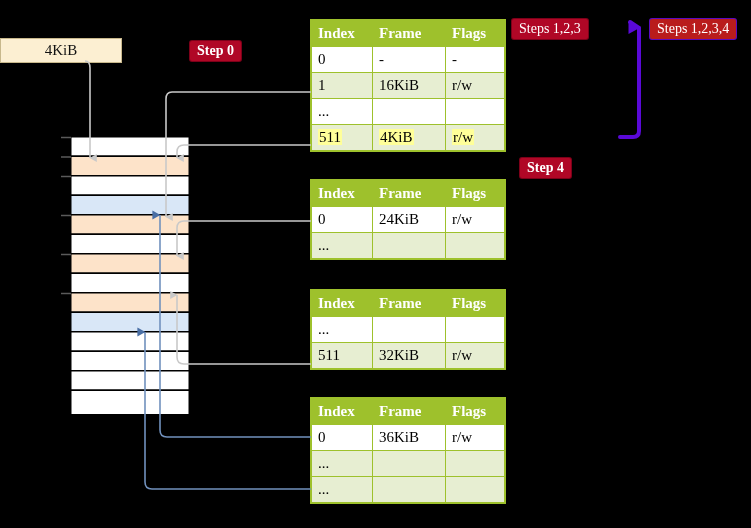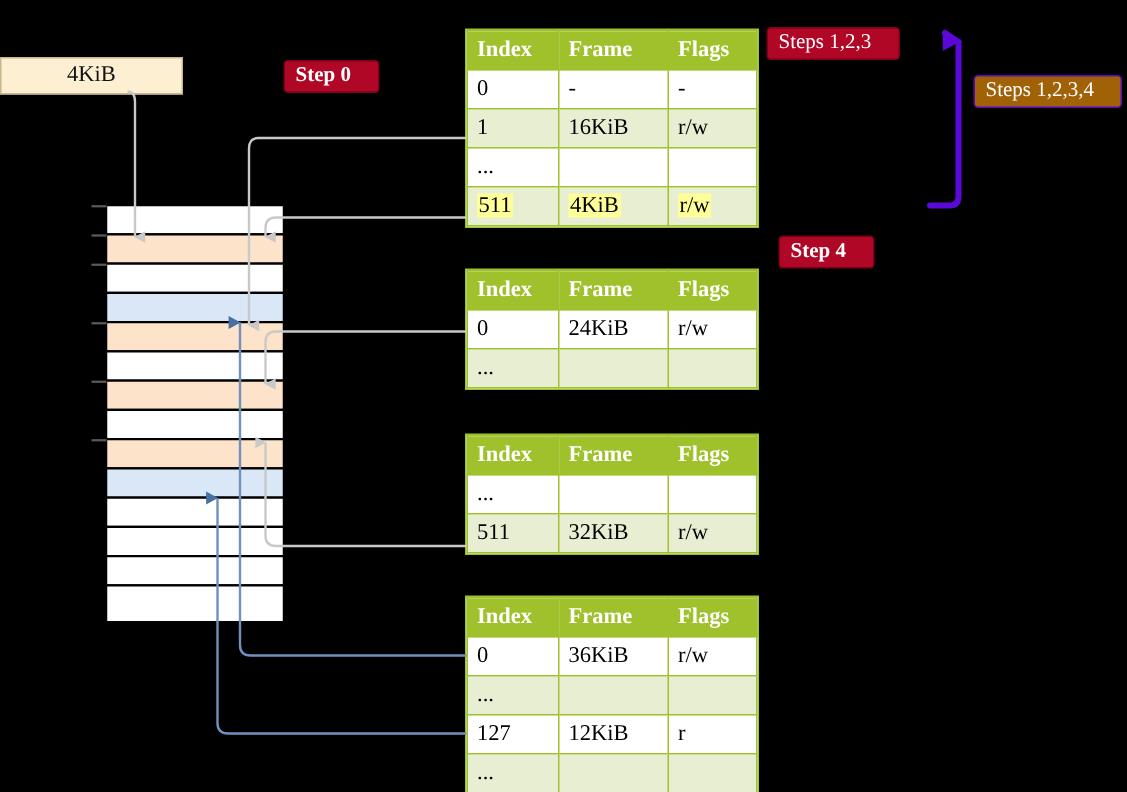--- a/index.html
+++ b/index.html
@@ -23,24 +23,24 @@
   .pt td.c1{width:60px;}
   .pt td.c2{width:46px;}
   .pt th.c0{width:48px;}
   .pt th.c1{width:60px;}
   .pt th.c2{width:46px;}
   .hl{background:#ffff99 !important;}
   .pt td span.hl{background:#ffff99;padding:0 1px;}
 
   
   .badge{position:absolute;color:#fff;font-size:14px;
-     padding:2px 18px 3px 7px;line-height:1.1;white-space:nowrap;
+     padding:2px 7px 3px 7px;line-height:1.1;white-space:nowrap;
      border-radius:2px;font-family:"Liberation Serif",serif;}
   .badge.red{background:#b00726;box-shadow:0 0 0 1px #7d0019;}
-  .badge.violet{background:#a16207;box-shadow:0 0 0 1px #5a09c0;margin-top:32px;}
+  .badge.violet{background:#b91c1c;box-shadow:0 0 0 1px #5a09c0;}
 
   
   .kbox{position:absolute;background:#fcefd2;border:1px solid #c8b88c;
      color:#111;font-size:15px;text-align:center;line-height:1;
      display:flex;align-items:center;justify-content:center;}
 
   
   .memcol{position:absolute;}
 
   svg.overlay{position:absolute;left:0;top:0;width:751px;height:528px;
@@ -149,25 +149,20 @@
     </tr>
     <tr class="odd">
       <td class="c0">0</td>
       <td class="c1">36KiB</td>
       <td class="c2">r/w</td>
     </tr>
     <tr class="even">
       <td class="c0">...</td>
       <td class="c1"></td>
       <td class="c2"></td>
-    </tr>
-    <tr class="odd">
-      <td class="c0">127</td>
-      <td class="c1">12KiB</td>
-      <td class="c2">r</td>
     </tr>
     <tr class="even">
       <td class="c0">...</td>
       <td class="c1"></td>
       <td class="c2"></td>
     </tr>
   </tbody>
     </table>
 
   <svg class="overlay" viewBox="0 0 751 528">

